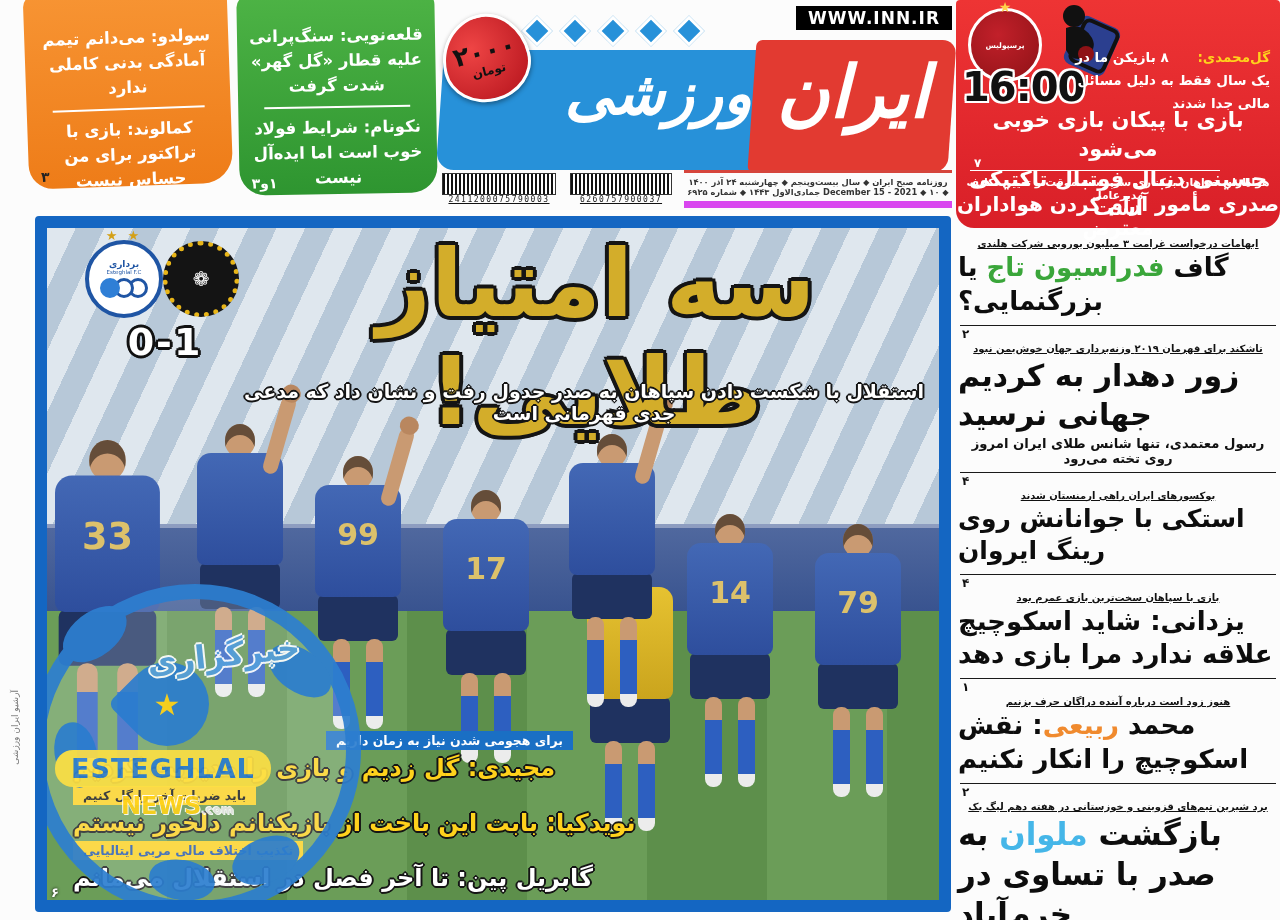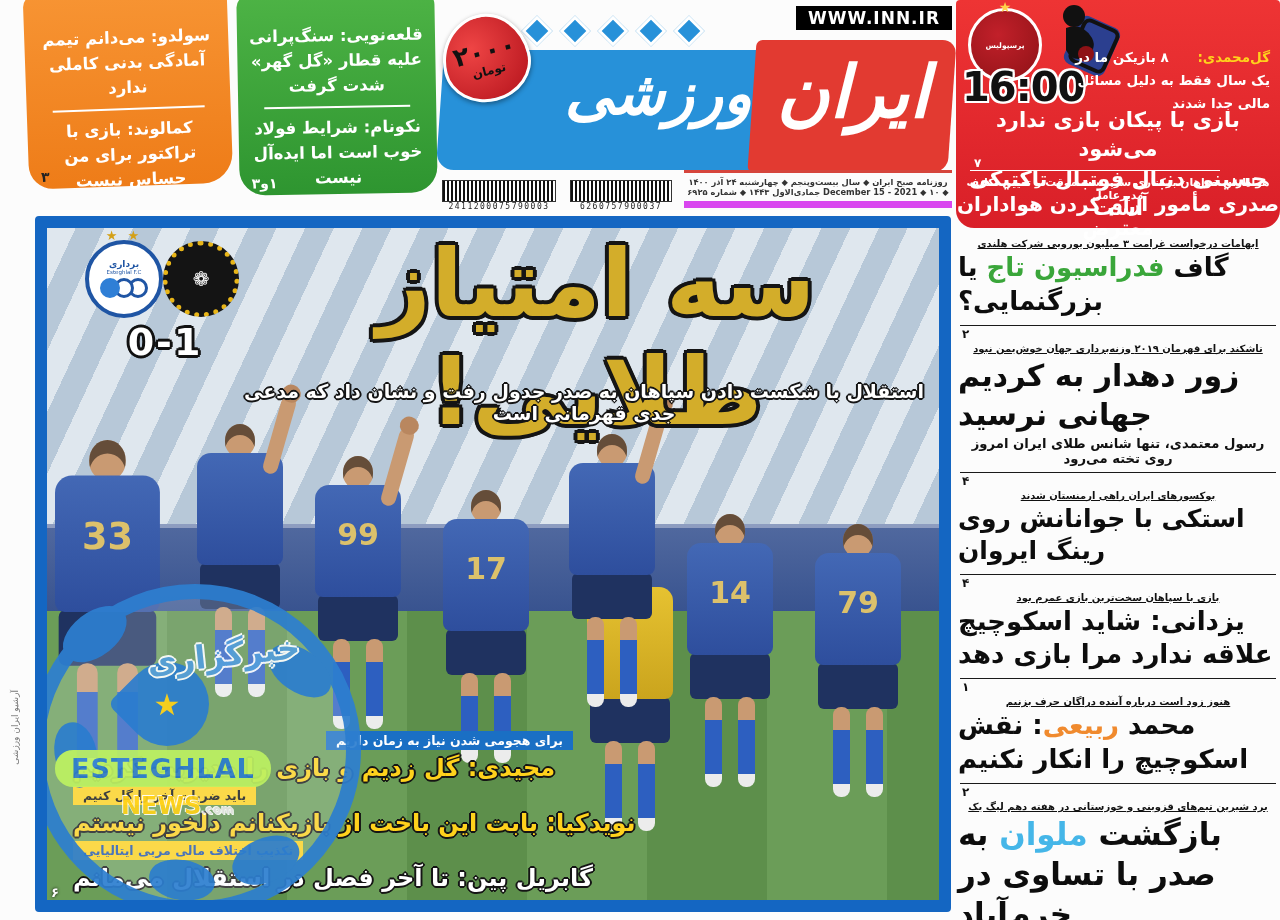--- a/index.html
+++ b/index.html
@@ -38,21 +38,21 @@
               font-size:60px;font-weight:900;font-style:italic;color:#fff;z-index:2;direction:rtl;}
   .t-iran{position:absolute;left:318px;top:50px;width:190px;text-align:center;
           font-size:72px;font-weight:900;font-style:italic;color:#fff;z-index:2;direction:rtl;}
   .price{position:absolute;left:2px;top:14px;width:82px;height:82px;z-index:4;
          border-radius:52% 48% 50% 50%/56% 56% 44% 44%;
          background:radial-gradient(circle at 35% 35%,#ef4545,#b3121b);
          border:3px solid #fff;box-shadow:0 2px 5px rgba(0,0,0,.4);transform:rotate(-14deg);
          display:flex;flex-direction:column;align-items:center;justify-content:center;}
   .price .a{font-size:26px;font-weight:900;line-height:1;}
   .price .u{font-size:12px;font-weight:bold;}
-  .bars{position:absolute;top:180px;}
+  .bars{position:absolute;top:173px;text-decoration:underline;}
   .bars .stripes{height:20px;background:repeating-linear-gradient(90deg,#111 0 2px,#fff 2px 4px);border:1px solid #333;}
   .bars .num{font-size:8px;text-align:center;letter-spacing:1.5px;color:#222;
              font-family:"DejaVu Sans Mono",monospace;direction:ltr;}
   .bc1{left:2px;width:114px;} .bc2{left:130px;width:102px;}
   .dateline{position:absolute;left:244px;top:170px;width:268px;box-sizing:border-box;
             border-top:3px solid #d6453c;border-bottom:7px solid #d946ef;
             padding:4px 2px;font-size:8.3px;font-weight:bold;color:#333;text-align:center;direction:rtl;}
   
   .red-box{position:absolute;left:956px;top:0;width:324px;height:228px;color:#fff;
            background:linear-gradient(180deg,#ee3434,#d91f28);border-radius:4px 4px 18px 18px;}
@@ -159,21 +159,21 @@
   .wm-p2{right:26px;top:66px;width:70px;height:42px;transform:rotate(34deg);}
   .wm-p3{left:14px;top:150px;width:66px;height:42px;transform:rotate(78deg);}
   .wm-p4{right:60px;bottom:34px;width:70px;height:44px;transform:rotate(-24deg);}
   .wm-p5{left:120px;bottom:16px;width:66px;height:40px;transform:rotate(8deg);}
   .wm-pin{position:absolute;left:96px;top:78px;width:84px;height:84px;background:#2e7fd0;
           border-radius:50% 50% 50% 8px;transform:rotate(45deg);display:flex;align-items:center;justify-content:center;}
   .wm-pin span{transform:rotate(-45deg);color:#ffd21c;font-size:30px;}
   .wm-fa{position:absolute;left:118px;top:52px;font-size:32px;font-weight:900;color:#56a0dd;direction:rtl;
          transform:rotate(-6deg);
          text-shadow:-2px 0 #fff,2px 0 #fff,0 -2px #fff,0 2px #fff,-1px -1px #fff,1px 1px #fff;}
-  .wm-en{position:absolute;left:26px;top:166px;background:#bef264;padding:3px 16px;border-radius:18px;
+  .wm-en{position:absolute;left:26px;top:166px;background:#fde047;padding:3px 16px;border-radius:18px;
          color:#2e7fd0;font-weight:900;font-size:27px;letter-spacing:1px;direction:ltr;}
   .wm-news{position:absolute;left:92px;top:208px;font-weight:900;font-size:24px;color:#ffd21c;direction:ltr;
            text-shadow:1px 1px 0 #fff,-1px -1px 0 #fff;}
   .wm-news .dotcom{font-size:12px;color:#e8e8e8;font-weight:bold;}
   
   .credit{position:absolute;left:10px;top:690px;writing-mode:vertical-rl;transform:rotate(180deg);
           font-size:9px;color:#777;direction:rtl;}
 </style>
 </head>
 <body dir="rtl">
@@ -233,21 +233,21 @@
       <path d="M30 26 Q46 20 56 36 Q62 48 48 56 Q36 60 30 48 Z" fill="#111"></path>
       <circle cx="50" cy="52" r="8" fill="#8e1216"></circle>
     </svg>
   </div>
   <div class="rb-time">16:00</div>
   <div class="rb-kicker">
     <span class="name">گل‌محمدی:</span>
     <span>۸ بازیکن ما در یک سال فقط به دلیل مسائل مالی جدا شدند</span>
   </div>
   <div class="rb-h1">
-    <div>بازی با پیکان بازی ندارد می‌شود</div>
+    <div>بازی با پیکان بازی خوبی می‌شود</div>
     <div>حسینی دنبال فوتبال تاکتیکی است</div>
   </div>
   <div class="rb-page">۷</div>
   <div class="rb-divider"></div>
   <div class="rb-kicker2">هواداران خواهان برکناری سرپرست موقت و تعیین تکلیف مدیرعامل</div>
   <div class="rb-h3">صدری مأمور آرام کردن هواداران معترض</div>
 </div>
 
 <div class="rcol">
 

